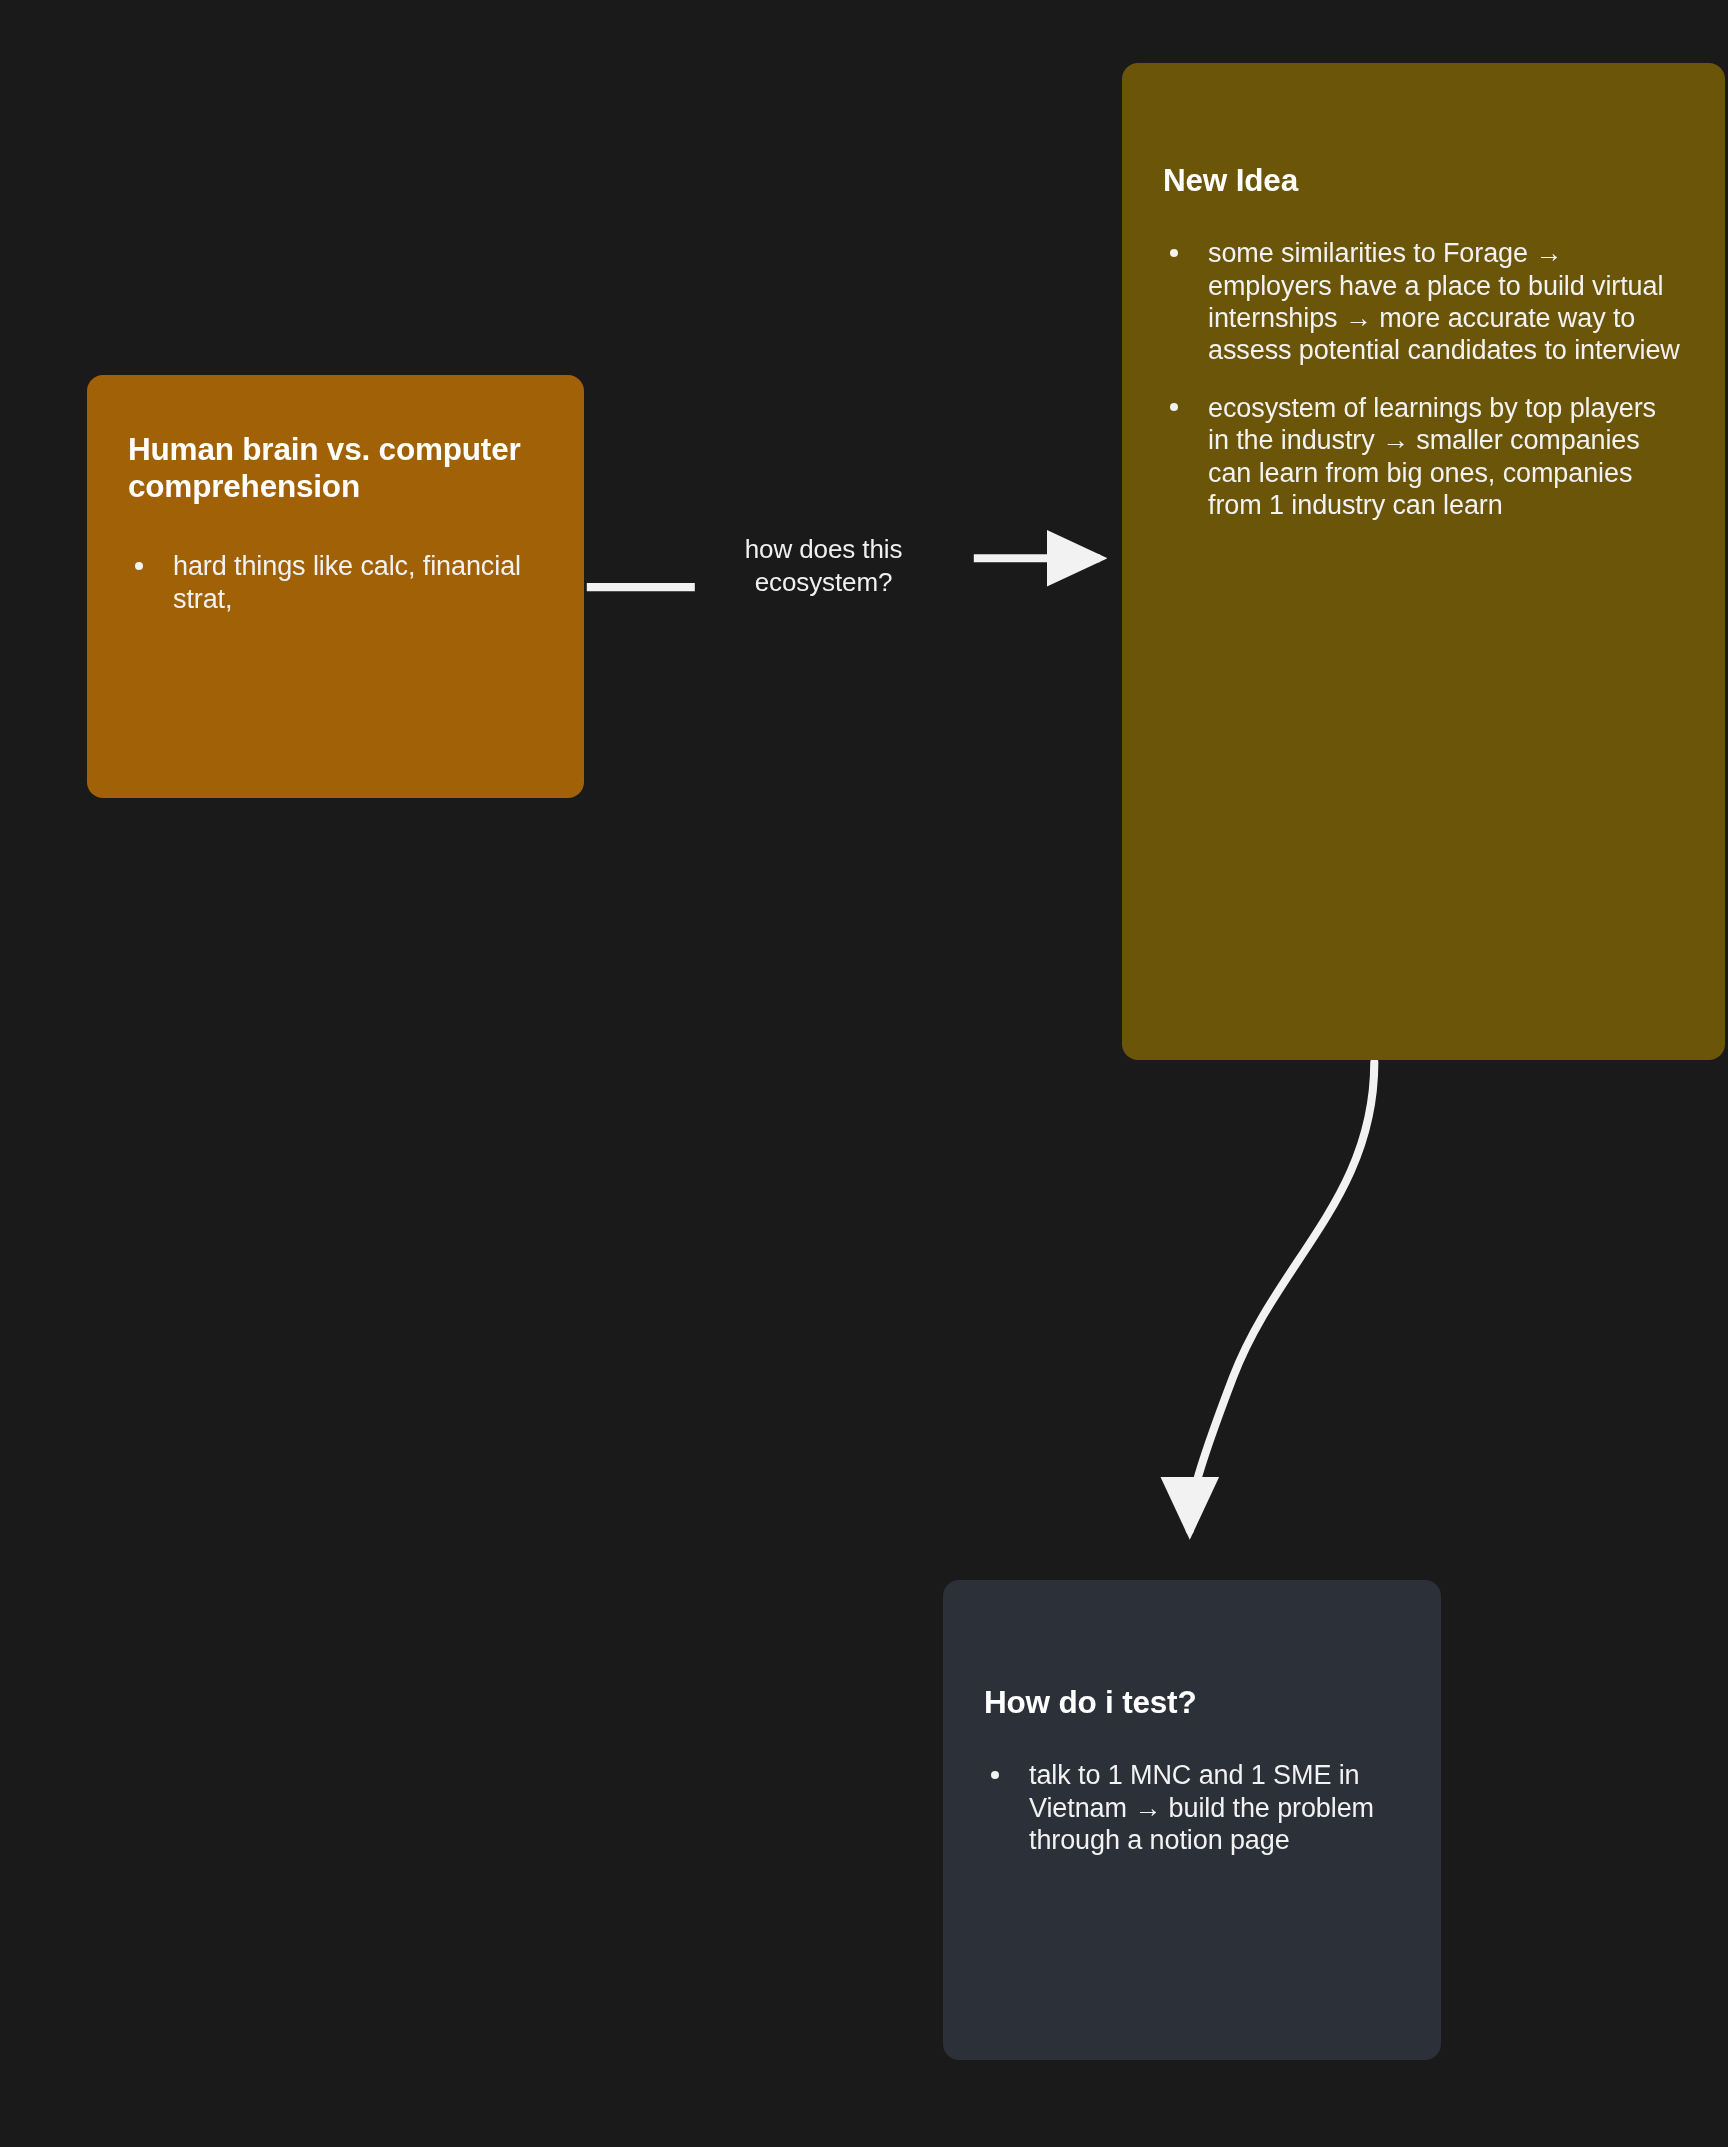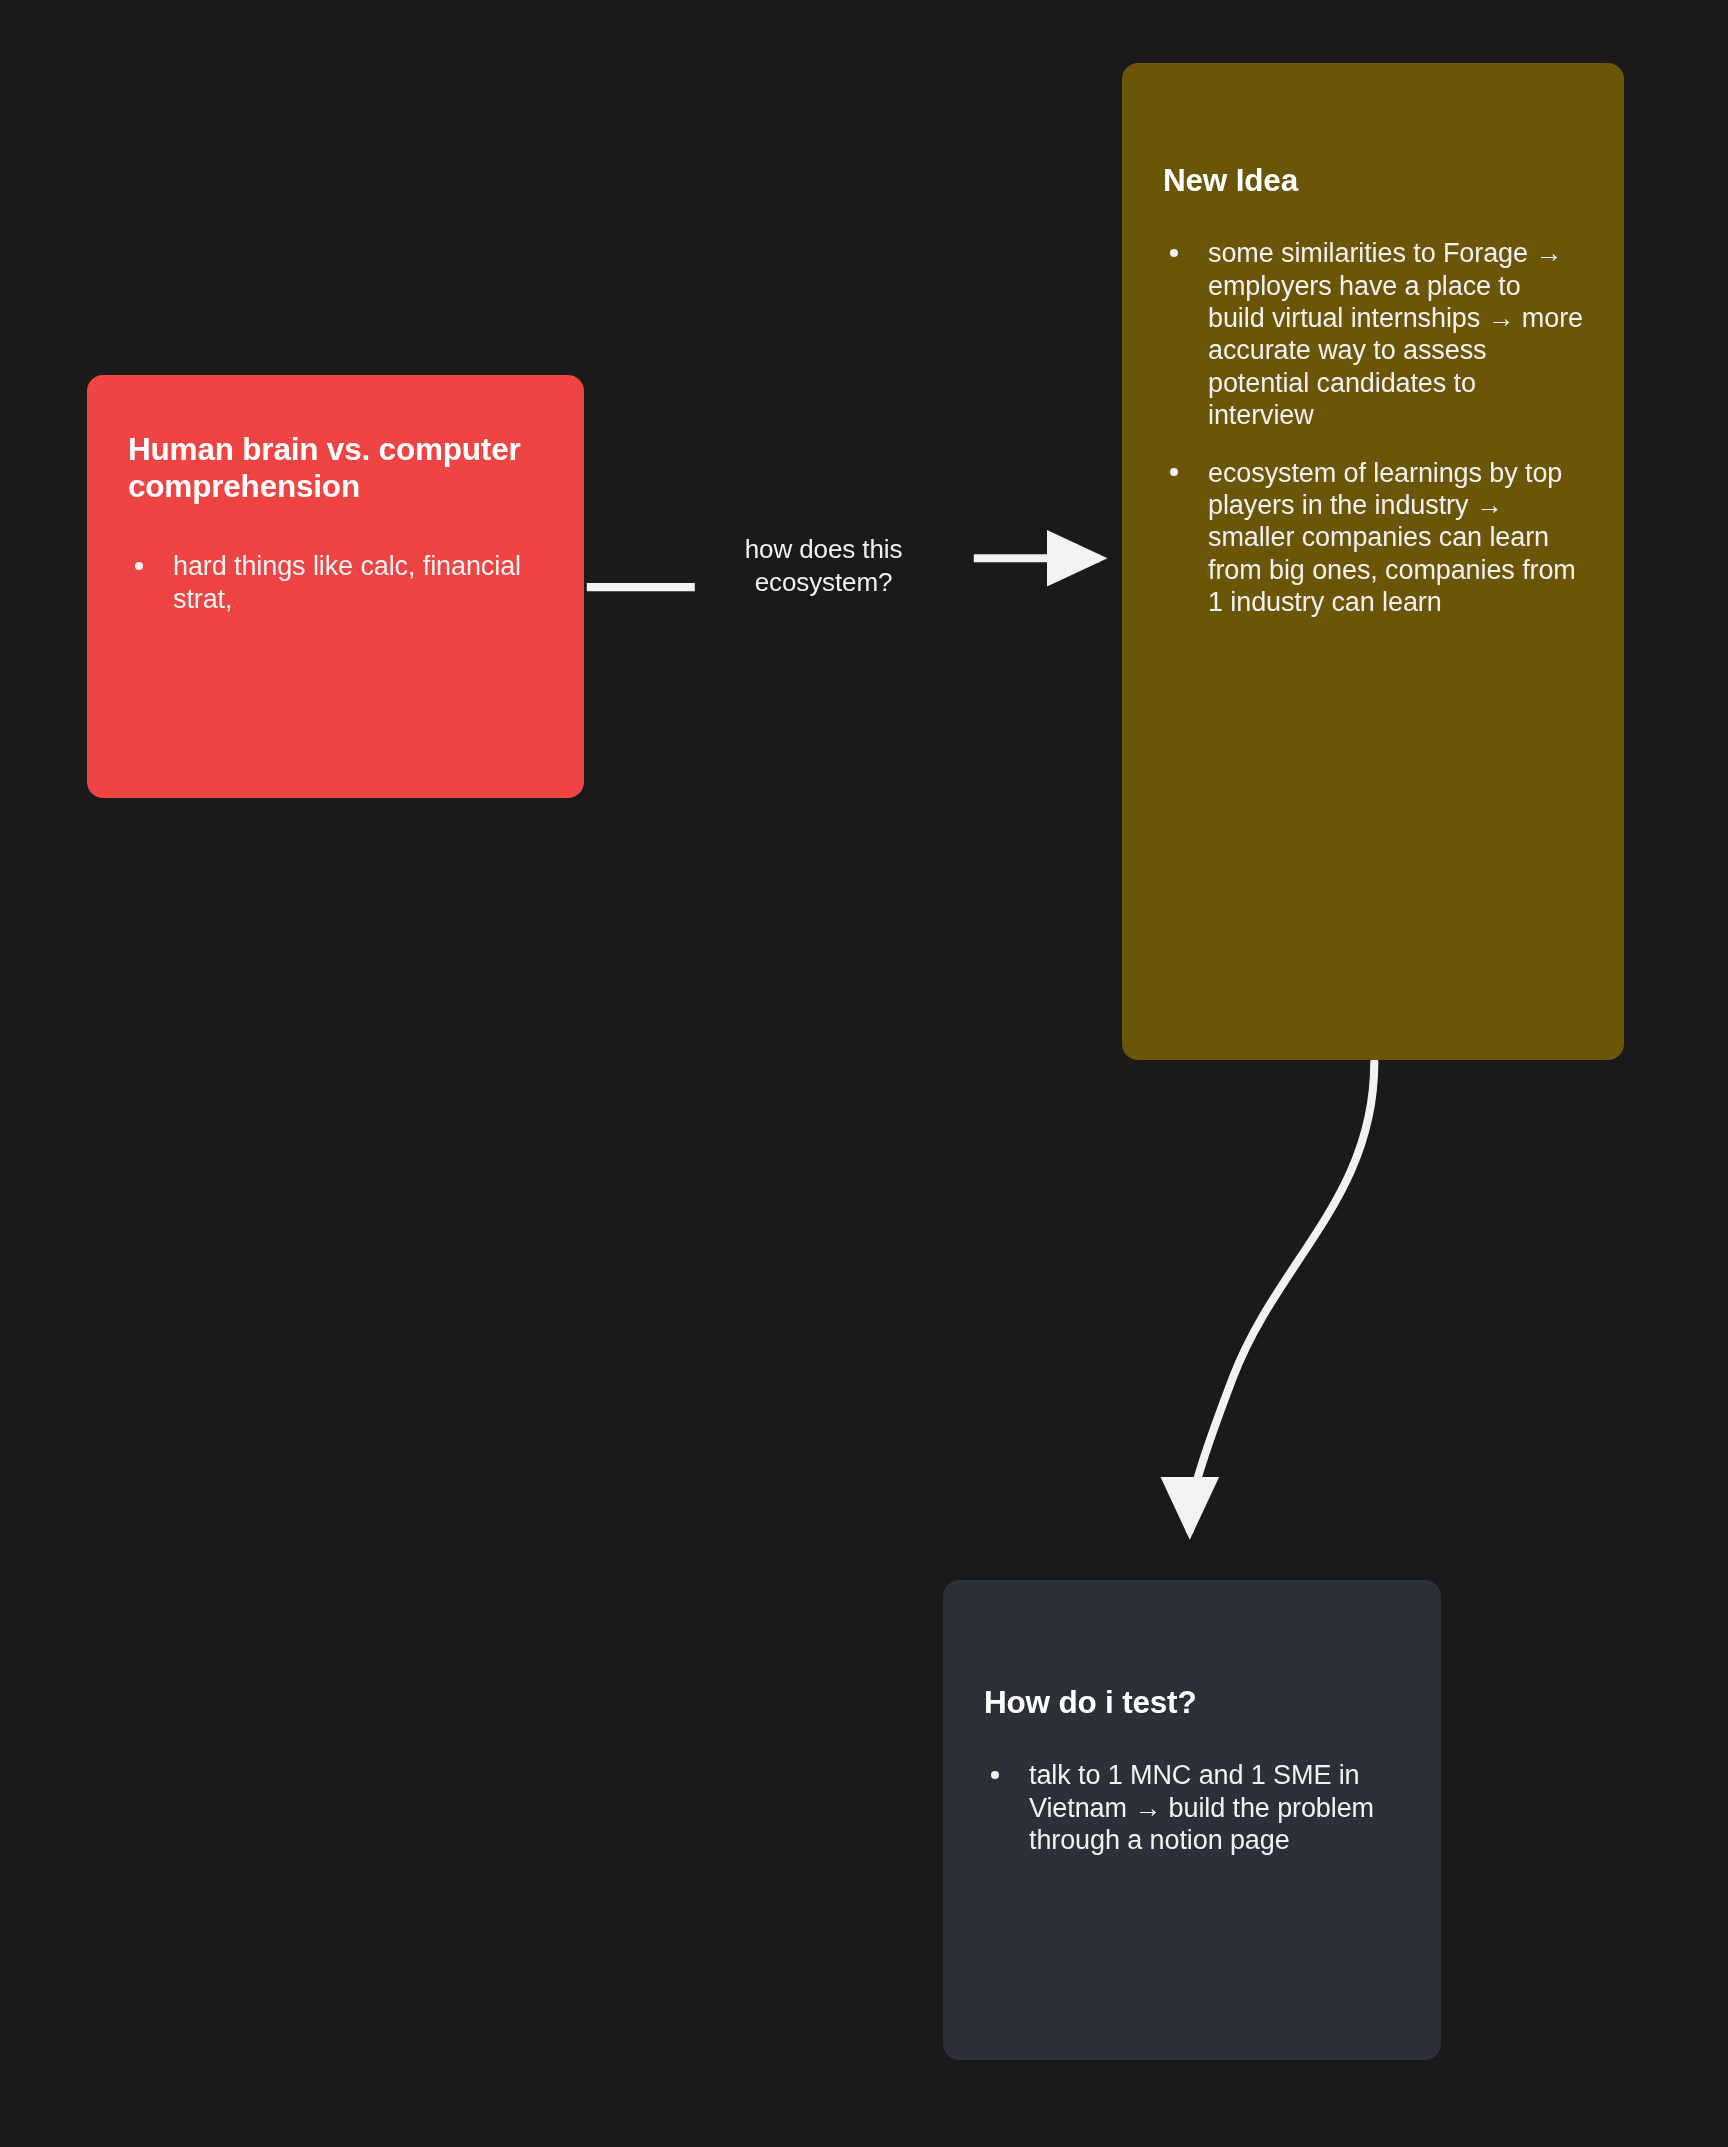--- a/index.html
+++ b/index.html
@@ -70,29 +70,29 @@
     border-radius: 50%;
     background: #f2f2f2;
   }
 
   
   #node-brain {
     left: 87px;
     top: 375px;
     width: 497px;
     height: 423px;
-    background: #ef4444;
+    background: #a16207;
   }
   #node-brain .card-inner { padding-top: 56px; }
   #node-brain .card-title { margin-bottom: 45px; }
 
   #node-new-idea {
     left: 1122px;
     top: 63px;
-    width: 502px;
+    width: 603px;
     height: 997px;
     background: #6b5508;
   }
   #node-new-idea .card-inner { padding-top: 99px; }
 
   #node-test {
     left: 943px;
     top: 1580px;
     width: 498px;
     height: 480px;

